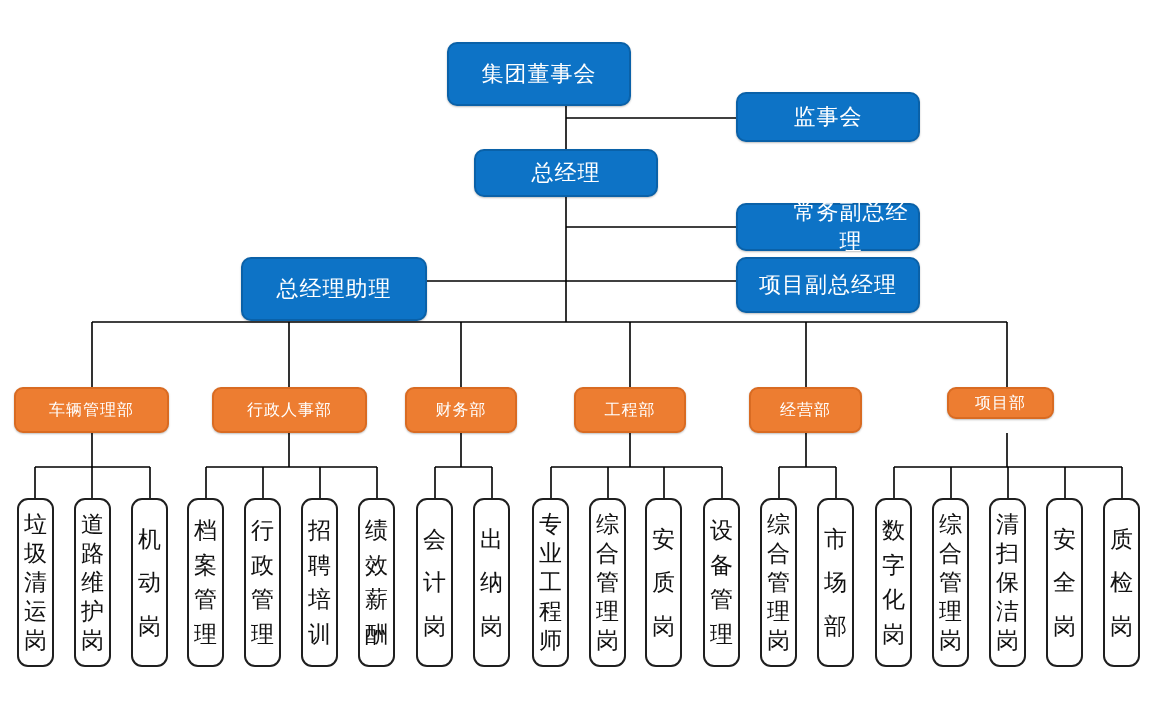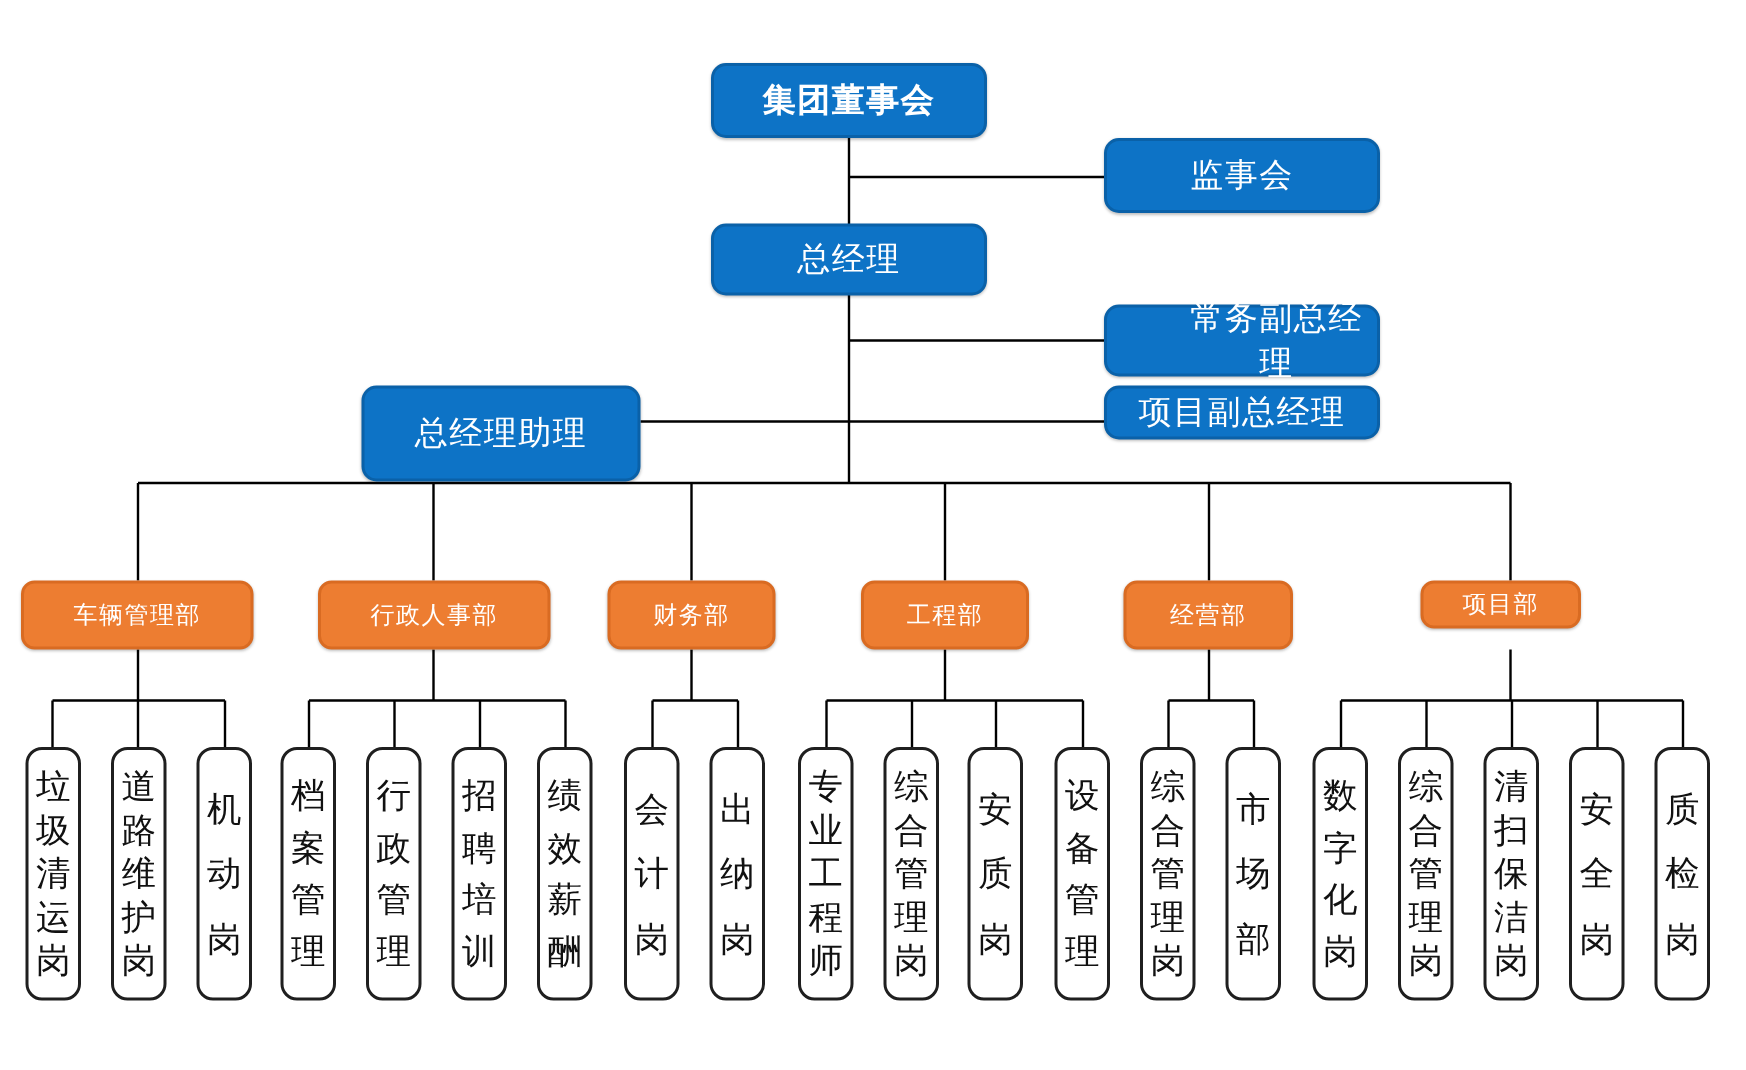--- a/index.html
+++ b/index.html
@@ -67,26 +67,26 @@
     <path d="M92 322 H1007"></path>
     <path d="M92 322 V387 M289 322 V387 M461 322 V387 M630 322 V387 M806 322 V387 M1007 322 V387"></path>
     <path d="M92 433 V467 M35 467 H150 M35 467 V498 M92 467 V498 M150 467 V498"></path>
     <path d="M289 433 V467 M206 467 H377 M206 467 V498 M263 467 V498 M320 467 V498 M377 467 V498"></path>
     <path d="M461 433 V467 M435 467 H492 M435 467 V498 M492 467 V498"></path>
     <path d="M630 433 V467 M551 467 H722 M551 467 V498 M608 467 V498 M664 467 V498 M722 467 V498"></path>
     <path d="M806 433 V467 M779 467 H836 M779 467 V498 M836 467 V498"></path>
     <path d="M1007 433 V467 M894 467 H1122 M894 467 V498 M951 467 V498 M1008 467 V498 M1065 467 V498 M1122 467 V498"></path>
   </svg>
 
-  <div class="node exec" style="left:474px; top:42px; width:184px; height:50px;font-weight:bold;">集团董事会</div>
+  <div class="node exec" style="left:447px; top:42px; width:184px; height:64px;">集团董事会</div>
   <div class="node exec" style="left:736px; top:92px; width:184px; height:50px;">监事会</div>
   <div class="node exec" style="left:474px; top:149px; width:184px; height:48px;">总经理</div>
   <div class="node exec" style="left:736px; top:203px; width:184px; height:48px;padding-left:46px;">常务副总经理</div>
   <div class="node exec" style="left:241px; top:257px; width:186px; height:64px;">总经理助理</div>
-  <div class="node exec" style="left:736px; top:257px; width:184px; height:36px;">项目副总经理</div>
+  <div class="node exec" style="left:736px; top:257px; width:184px; height:56px;">项目副总经理</div>
 
   <div class="node dept" style="left:14px; top:387px; width:155px; height:46px;">车辆管理部</div>
   <div class="node dept" style="left:212px; top:387px; width:155px; height:46px;">行政人事部</div>
   <div class="node dept" style="left:405px; top:387px; width:112px; height:46px;">财务部</div>
   <div class="node dept" style="left:574px; top:387px; width:112px; height:46px;">工程部</div>
   <div class="node dept" style="left:749px; top:387px; width:113px; height:46px;">经营部</div>
   <div class="node dept" style="left:947px; top:387px; width:107px; height:32px;">项目部</div>
 
   <div class="node pos vtext" style="left:17px; top:498px; width:37px; height:169px;">
       <span>垃</span>

